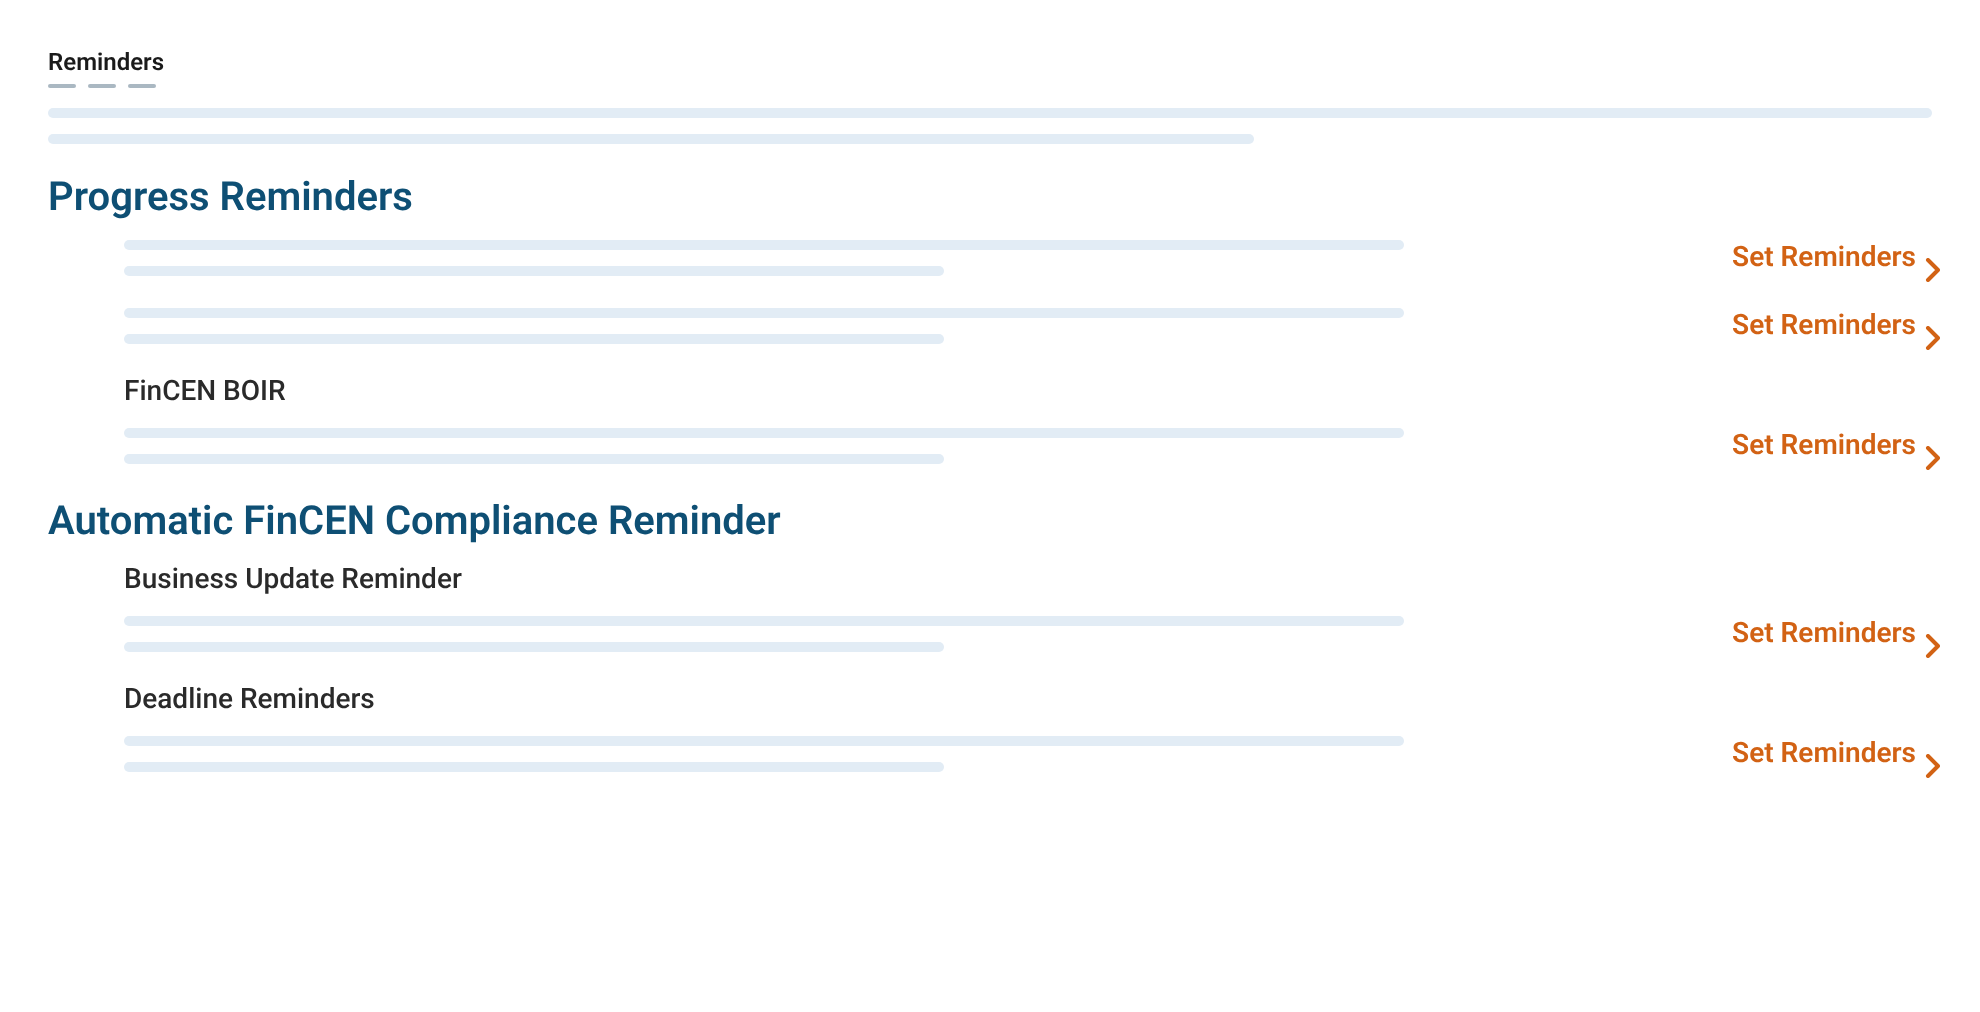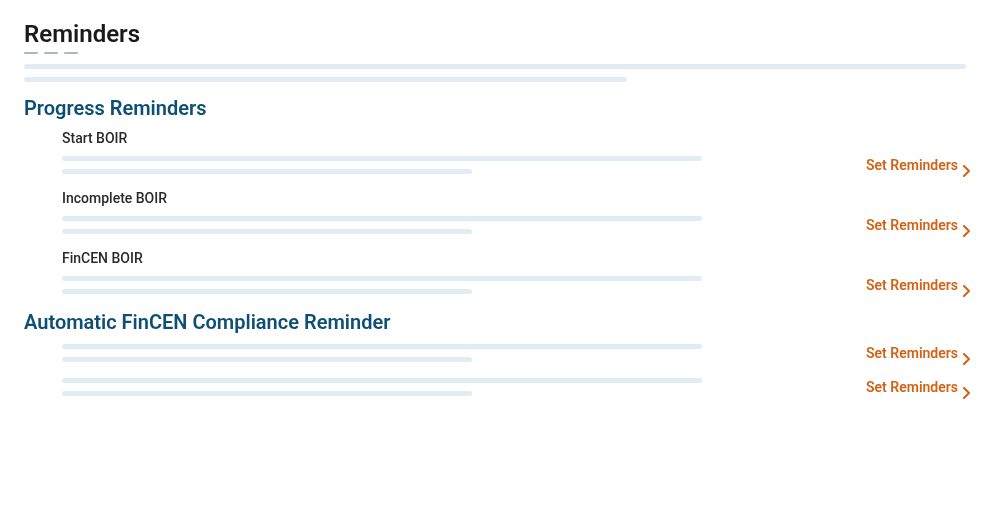--- a/index.html
+++ b/index.html
@@ -6,21 +6,21 @@
     body {
       font-family: -apple-system, BlinkMacSystemFont, "Segoe UI", Roboto, Helvetica, Arial, sans-serif;
       background: #ffffff;
       width: 990px;
       height: 506px;
       overflow: hidden;
       padding: 20px 24px;
       color: #1a1a1a;
     }
     .page-title {
-      font-size: 24px;
+      font-size: 12px;
       font-weight: 600;
       color: #1a1a1a;
       position: relative;
       display: inline-block;
       padding-bottom: 6px;
     }
     .title-underline {
       display: flex;
       gap: 6px;
       margin-top: -2px;
@@ -119,39 +119,37 @@
 
 <div class="skeleton-group">
   <div class="skeleton-line full"></div>
   <div class="skeleton-line w64"></div>
 </div>
 
 <h2 class="section-heading">Progress Reminders</h2>
 <div class="reminder-list">
 
   <div class="reminder-item">
-    <div class="reminder-title">Start BOIR</div>
-    <div class="reminder-body">
-      <div class="reminder-skeletons">
-        <div class="sk1"></div>
-        <div class="sk2"></div>
-      </div>
-      <a class="reminder-action">
-        <span>Set Reminders</span>
-        <span class="chevron">
-          <svg width="8" height="12" viewBox="0 0 8 12" fill="none">
-              <path d="M2 1 L7 6 L2 11" stroke="#d26214" stroke-width="2" fill="none" stroke-linecap="round" stroke-linejoin="round"></path>
-            </svg>
-        </span>
-      </a>
-    </div>
-  </div>
-
-  <div class="reminder-item">
-    <div class="reminder-title">Incomplete BOIR</div>
+    <div class="reminder-body">
+      <div class="reminder-skeletons">
+        <div class="sk1"></div>
+        <div class="sk2"></div>
+      </div>
+      <a class="reminder-action">
+        <span>Set Reminders</span>
+        <span class="chevron">
+          <svg width="8" height="12" viewBox="0 0 8 12" fill="none">
+              <path d="M2 1 L7 6 L2 11" stroke="#d26214" stroke-width="2" fill="none" stroke-linecap="round" stroke-linejoin="round"></path>
+            </svg>
+        </span>
+      </a>
+    </div>
+  </div>
+
+  <div class="reminder-item">
     <div class="reminder-body">
       <div class="reminder-skeletons">
         <div class="sk1"></div>
         <div class="sk2"></div>
       </div>
       <a class="reminder-action">
         <span>Set Reminders</span>
         <span class="chevron">
           <svg width="8" height="12" viewBox="0 0 8 12" fill="none">
               <path d="M2 1 L7 6 L2 11" stroke="#d26214" stroke-width="2" fill="none" stroke-linecap="round" stroke-linejoin="round"></path>
@@ -178,37 +176,39 @@
       </a>
     </div>
   </div>
 
 </div>
 
 <h2 class="section-heading">Automatic FinCEN Compliance Reminder</h2>
 <div class="reminder-list">
 
   <div class="reminder-item">
-    <div class="reminder-body">
-      <div class="reminder-skeletons">
-        <div class="sk1"></div>
-        <div class="sk2"></div>
-      </div>
-      <a class="reminder-action">
-        <span>Set Reminders</span>
-        <span class="chevron">
-          <svg width="8" height="12" viewBox="0 0 8 12" fill="none">
-              <path d="M2 1 L7 6 L2 11" stroke="#d26214" stroke-width="2" fill="none" stroke-linecap="round" stroke-linejoin="round"></path>
-            </svg>
-        </span>
-      </a>
-    </div>
-  </div>
-
-  <div class="reminder-item">
+    <div class="reminder-title">Business Update Reminder</div>
+    <div class="reminder-body">
+      <div class="reminder-skeletons">
+        <div class="sk1"></div>
+        <div class="sk2"></div>
+      </div>
+      <a class="reminder-action">
+        <span>Set Reminders</span>
+        <span class="chevron">
+          <svg width="8" height="12" viewBox="0 0 8 12" fill="none">
+              <path d="M2 1 L7 6 L2 11" stroke="#d26214" stroke-width="2" fill="none" stroke-linecap="round" stroke-linejoin="round"></path>
+            </svg>
+        </span>
+      </a>
+    </div>
+  </div>
+
+  <div class="reminder-item">
+    <div class="reminder-title">Deadline Reminders</div>
     <div class="reminder-body">
       <div class="reminder-skeletons">
         <div class="sk1"></div>
         <div class="sk2"></div>
       </div>
       <a class="reminder-action">
         <span>Set Reminders</span>
         <span class="chevron">
           <svg width="8" height="12" viewBox="0 0 8 12" fill="none">
               <path d="M2 1 L7 6 L2 11" stroke="#d26214" stroke-width="2" fill="none" stroke-linecap="round" stroke-linejoin="round"></path>

